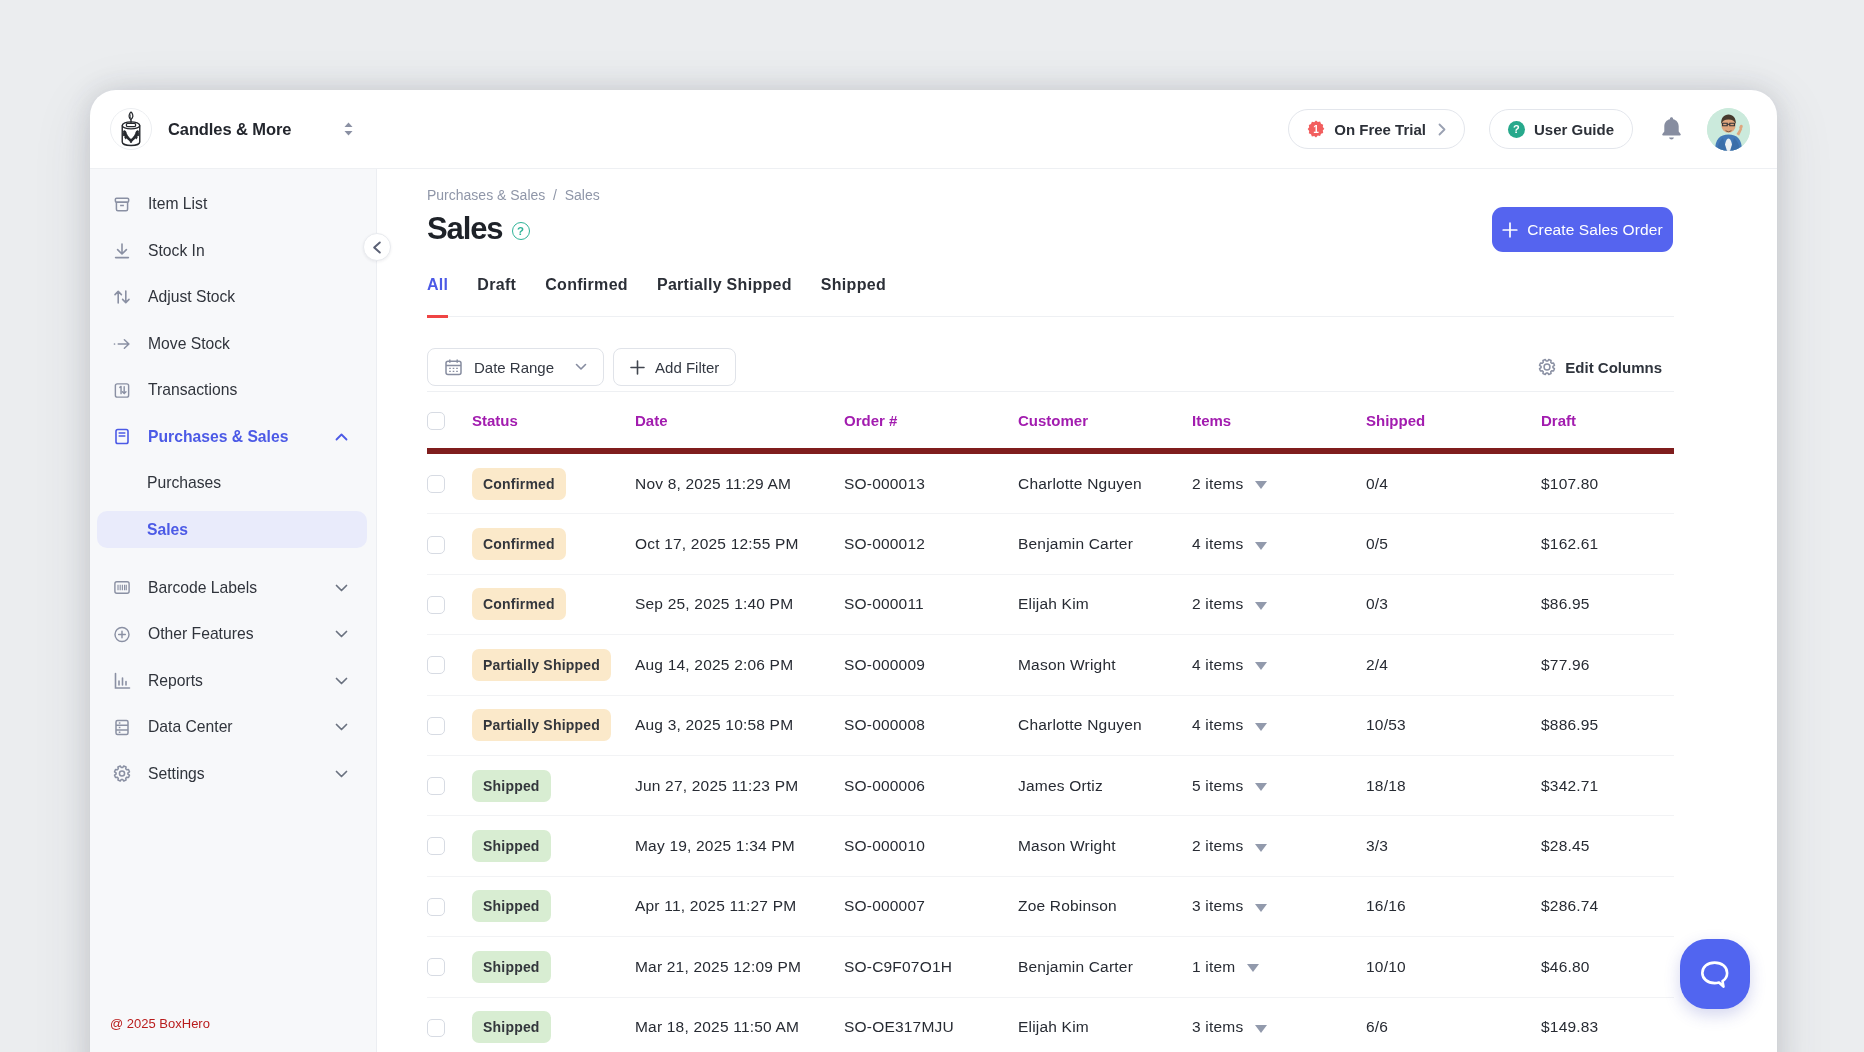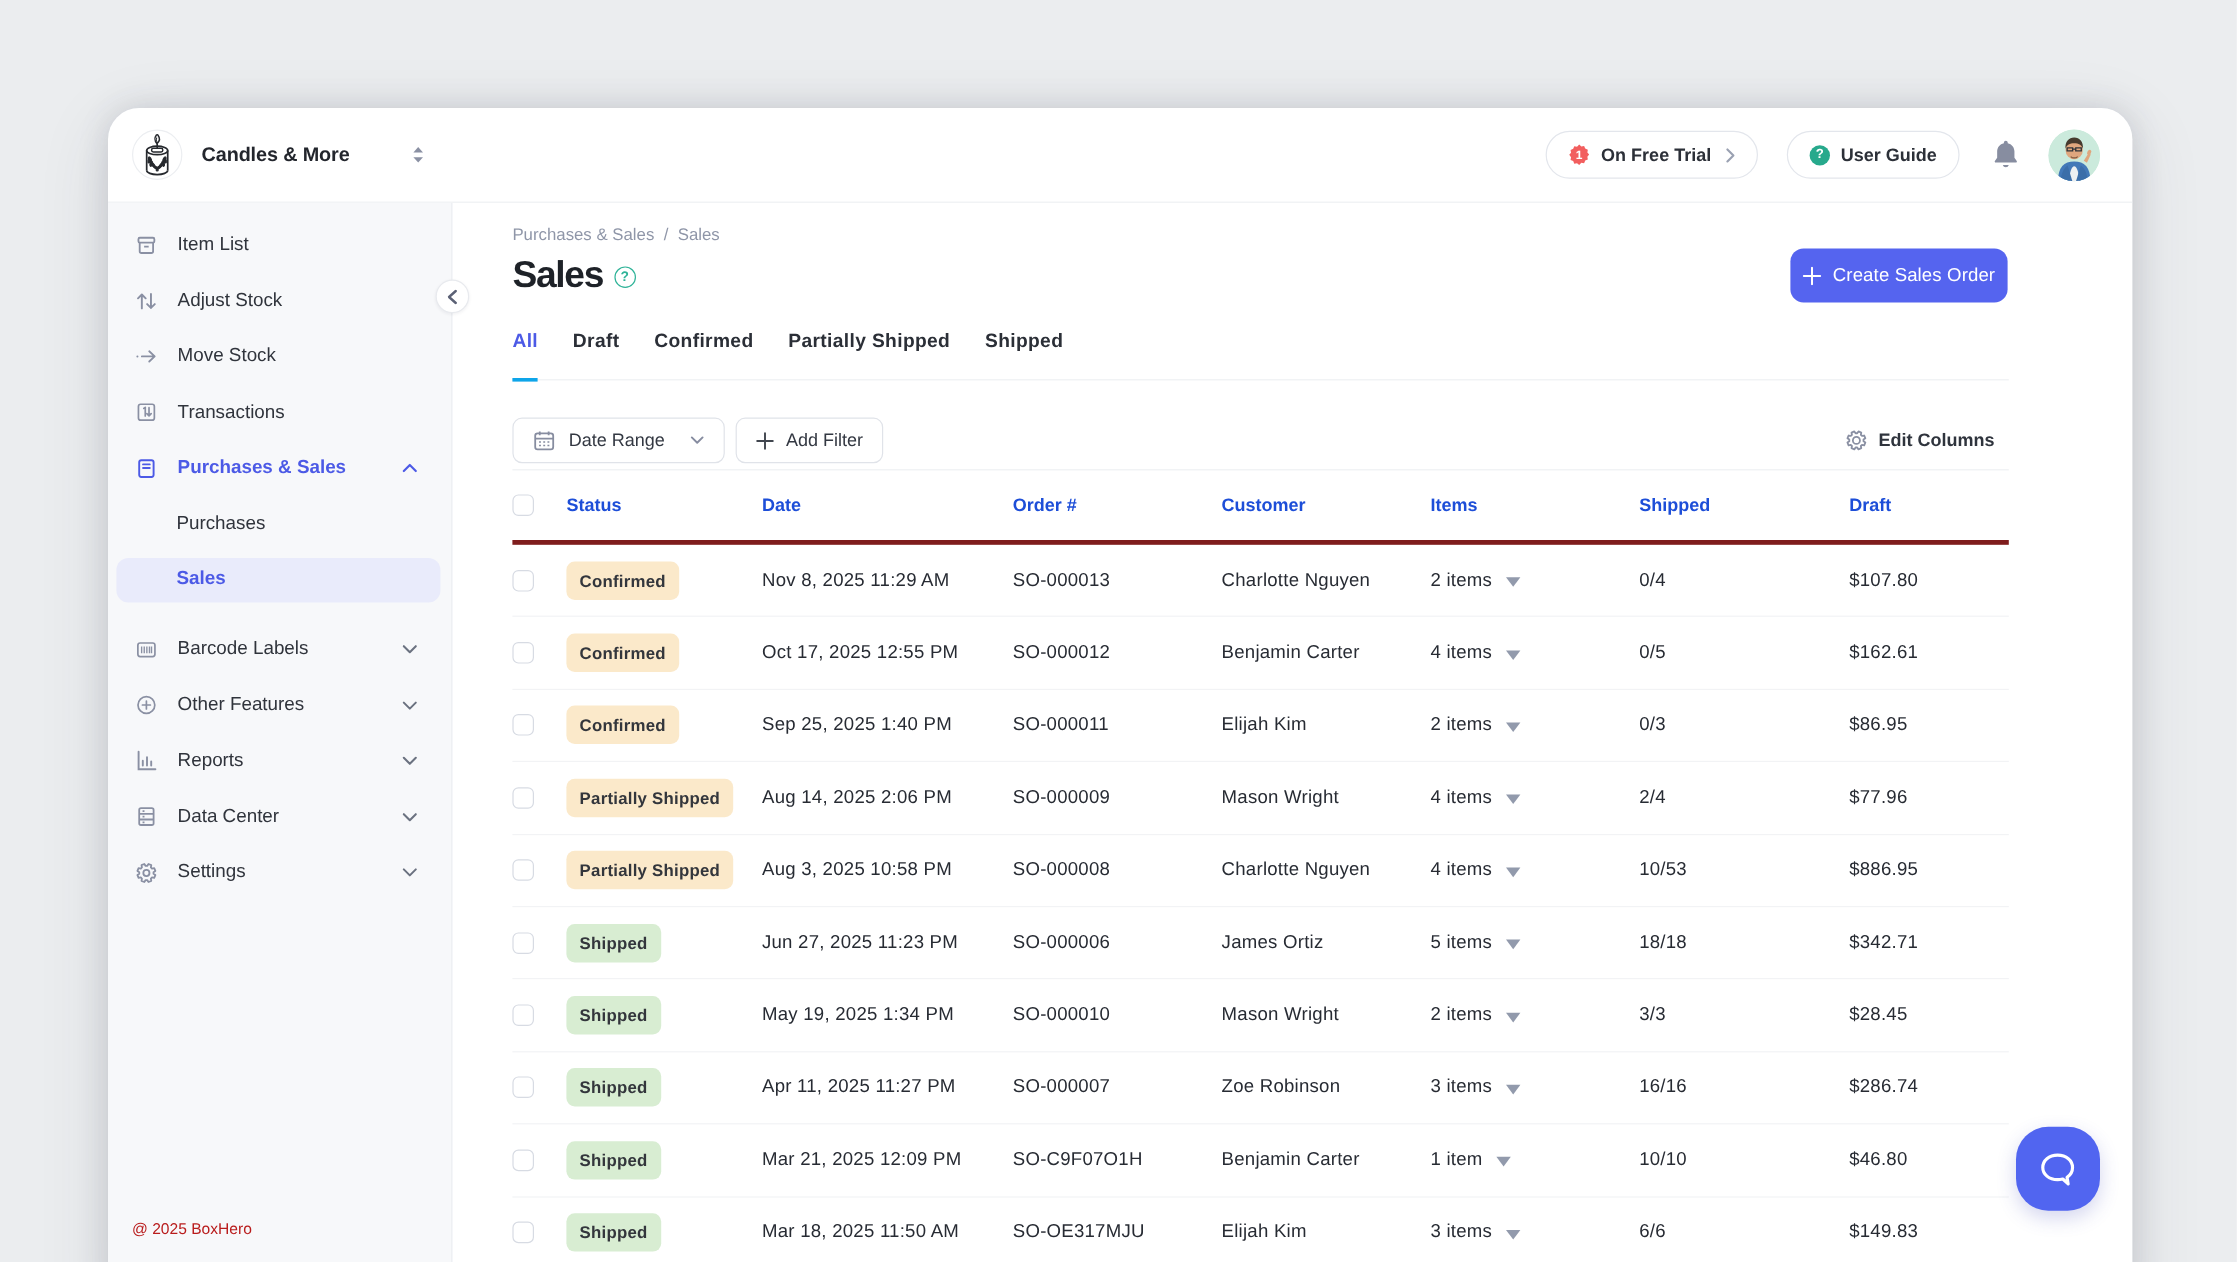--- a/index.html
+++ b/index.html
@@ -94,35 +94,35 @@
   .create-btn {
     position:absolute; right:104px; top:38px; height:45px; width:181px;
     background:#5564ef; color:#fff; border-radius:11px;
     display:flex; align-items:center; justify-content:center;
     font-size:15.5px; font-weight:400; letter-spacing:.1px;
   }
   .create-btn svg { margin-right:9px; }
   
   .tabs { display:flex; margin-top:29px; border-bottom:1px solid #eef0f3; width:1247px; }
   .tab { font-size:16px; font-weight:600; color:#2b2f37; letter-spacing:.3px; padding-bottom:21px; margin-right:29px; }
-  .tab.on { color:#4c5ae6; border-bottom:3px solid #0ea5e9; margin-bottom:-2px;}
+  .tab.on { color:#4c5ae6; border-bottom:3px solid #ef4444; margin-bottom:-2px;}
   
   .filter-row { display:flex; align-items:center; margin-top:31px; width:1247px; }
   .fbtn {
     height:38px; border:1px solid #e0e3e9; border-radius:8px; background:#fff;
     display:flex; align-items:center; padding:0 16px; font-size:15px;
     font-weight:500; color:#333842;
   }
   .fbtn + .fbtn { margin-left:9px; }
   .edit-cols { margin-left:auto; margin-right:12px; display:flex; align-items:center; font-size:15px; font-weight:700; color:#2f343d; }
   .edit-cols svg { margin-right:9px; }
   
   .table { margin-top:5px; width:1247px; }
   .thead, .trow { display:flex; align-items:center; }
-  .thead { height:63px; border-top:1px solid #eef0f3; border-bottom:4px solid #7f1d1d; font-weight:700; font-size:15px; color:#1d4ed8;align-items:center;}
+  .thead { height:63px; border-top:1px solid #eef0f3; border-bottom:6px solid #7f1d1d; font-weight:700; font-size:15px; color:#a21caf;align-items:center;}
   .trow { height:60.4px; border-bottom:1px solid #f2f3f5; font-size:15.5px; letter-spacing:.2px; color:#272b33; }
   .c-cb { width:45px; flex:none; }
   .c-status { width:163px; flex:none; }
   .c-date { width:209px; flex:none; }
   .c-order { width:174px; flex:none; }
   .c-cust { width:174px; flex:none; }
   .c-items { width:174px; flex:none; }
   .c-ship { width:175px; flex:none; }
   .c-total { flex:1; }
   .cb { width:18px; height:18px; border:1.5px solid #d7dbe3; border-radius:5px; background:#fff; }
@@ -225,20 +225,25 @@
       <aside>
         <div class="nav-item"><span class="ic">
             <svg width="19" height="19" viewBox="0 0 19 19" fill="none" stroke="#8a90a3" stroke-width="1.6">
               <rect x="2.5" y="2.8" width="14" height="4.2" rx="1.2"></rect>
               <path d="M3.6 7 v7.6 a1.6 1.6 0 0 0 1.6 1.6 h8.6 a1.6 1.6 0 0 0 1.6-1.6 V7"></path>
               <path d="M7.5 10.6 h4"></path>
             </svg>
           </span>Item List</div>
         <div class="nav-item"><span class="ic">
             <svg width="18" height="18" viewBox="0 0 18 18" fill="none" stroke="#8a90a3" stroke-width="1.6" stroke-linecap="round" stroke-linejoin="round">
+              <path d="M9 2 v9.5 M4.6 7.6 L9 12 l4.4-4.4 M2.6 15.6 h12.8"></path>
+            </svg>
+          </span>Stock In</div>
+        <div class="nav-item"><span class="ic">
+            <svg width="18" height="18" viewBox="0 0 18 18" fill="none" stroke="#8a90a3" stroke-width="1.6" stroke-linecap="round" stroke-linejoin="round">
               <path d="M5.2 15 V3.4 M2 6.6 L5.2 3.4 l3.2 3.2 M12.8 3 v11.6 M9.6 11.4 l3.2 3.2 l3.2-3.2"></path>
             </svg>
           </span>Adjust Stock</div>
         <div class="nav-item"><span class="ic">
             <svg width="19" height="14" viewBox="0 0 19 14" fill="none" stroke="#8a90a3" stroke-width="1.6" stroke-linecap="round" stroke-linejoin="round">
               <circle cx="1.6" cy="7" r="0.9" fill="#8a90a3" stroke="none"></circle>
               <path d="M5.5 7 h11 M12 2.5 L16.8 7 L12 11.5"></path>
             </svg>
           </span>Move Stock</div>
         <div class="nav-item"><span class="ic">

